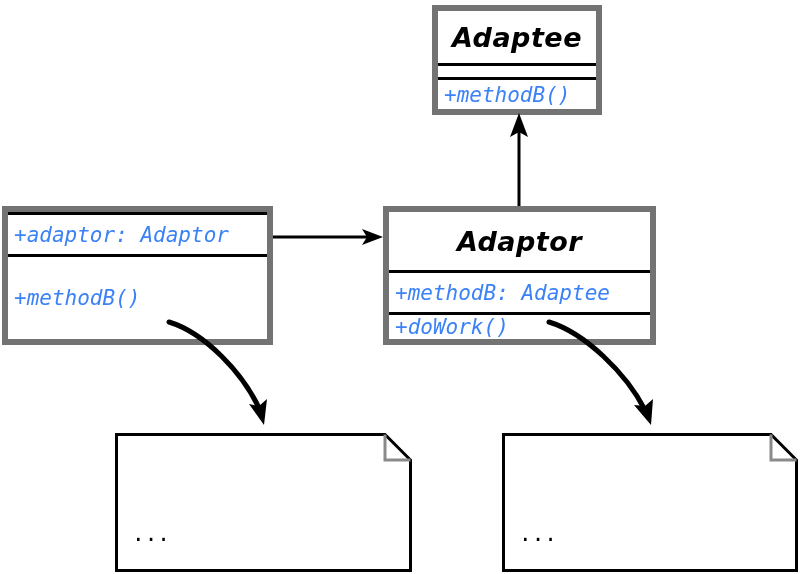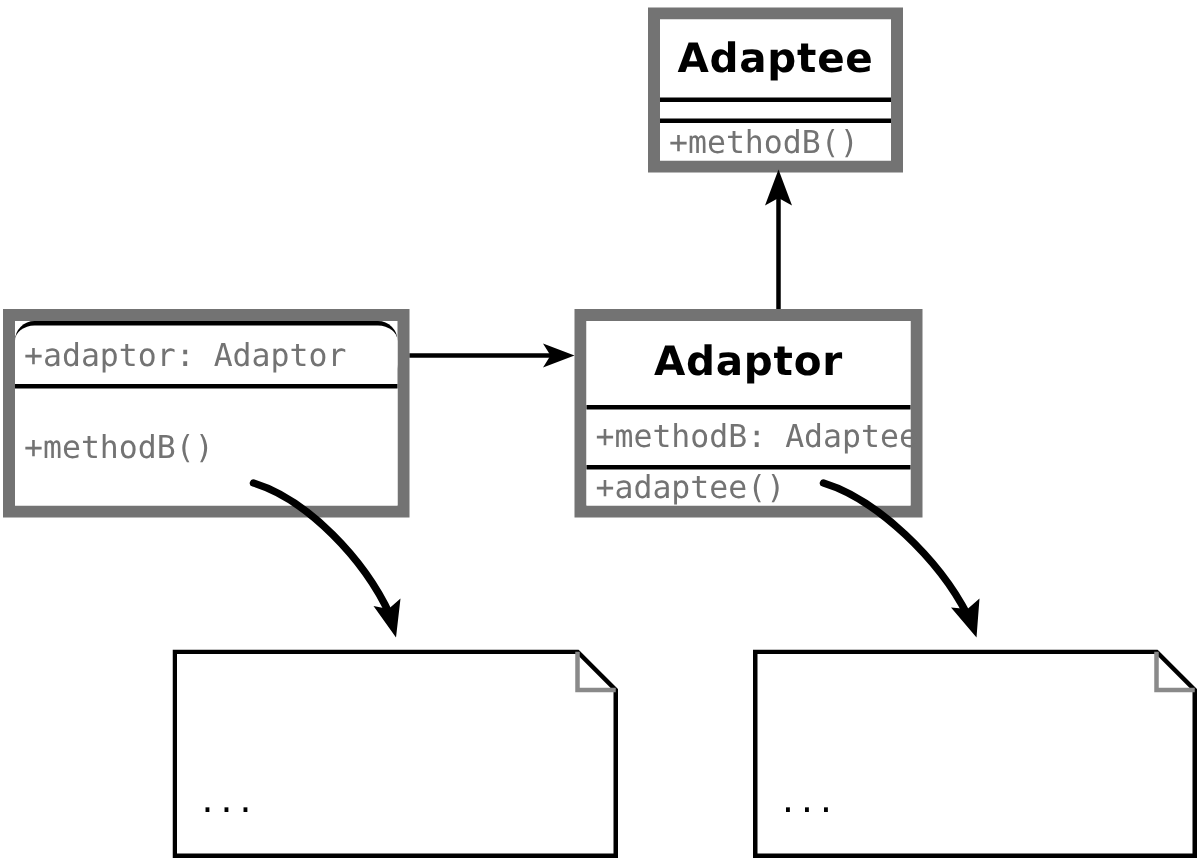--- a/index.html
+++ b/index.html
@@ -14,23 +14,24 @@
     background: #ffffff;
     overflow: hidden;
     font-family: "DejaVu Sans", sans-serif;
   }
 
   
   .uml-class {
     position: absolute;
     box-sizing: border-box;
     background: #ffffff;
-    border: 8px solid #737373;
+    border: 6px solid #737373;
     display: flex;
     flex-direction: column;
+    font-style: italic;
   }
   .uml-class .compartment {
     box-sizing: border-box;
     background: #ffffff;
     display: flex;
     align-items: center;
   }
   .uml-class .compartment.divider-top {
     border-top: 3px solid #000000;
   }
@@ -39,21 +40,21 @@
     font-family: "DejaVu Sans", sans-serif;
     font-weight: bold;
     font-size: 27px;
     color: #000000;
     letter-spacing: 0.5px;
   }
   .uml-class .member {
     justify-content: flex-start;
     font-family: "DejaVu Sans Mono", monospace;
     font-size: 21px;
-    color: #737373;
+    color: #3b82f6;
     padding-left: 6px;
     white-space: pre;
   }
   .uml-class .empty-compartment {
     height: 14px;
   }
 
   
   .uml-note {
     position: absolute;
@@ -92,28 +93,28 @@
 
 <div id="diagram-root">
 
   <div class="uml-class" style="left:432px; top:5px; width:170px; height:110px;">
     <div class="compartment class-title" style="height:52px;">Adaptee</div>
     <div class="compartment empty-compartment divider-top"></div>
     <div class="compartment member divider-top" style="flex:1;">+methodB()</div>
   </div>
 
   <div class="uml-class" style="left:2px; top:206px; width:271px; height:139px;">
-    <div class="compartment member divider-top" style="height:42px;border-radius:13px;">+adaptor: Adaptor</div>
+    <div class="compartment member divider-top" style="height:42px;">+adaptor: Adaptor</div>
     <div class="compartment member divider-top" style="flex:1;">+methodB()</div>
   </div>
 
-  <div class="uml-class" style="left:383px; top:206px; width:232px; height:139px;">
+  <div class="uml-class" style="left:383px; top:206px; width:273px; height:139px;">
     <div class="compartment class-title" style="height:58px;">Adaptor</div>
     <div class="compartment member divider-top" style="height:42px;">+methodB: Adaptee</div>
-    <div class="compartment member divider-top" style="flex:1;">+adaptee()</div>
+    <div class="compartment member divider-top" style="flex:1;">+doWork()</div>
   </div>
 
   <div class="uml-note" style="left:115px; top:433px; width:297px; height:139px;">
     <svg viewBox="0 0 297 139" width="297" height="139">
       <path d="M 1.5 1.5 L 270 1.5 L 295.5 27 L 295.5 137.5 L 1.5 137.5 Z" fill="#ffffff" stroke="#000000" stroke-width="3"></path>
       <path d="M 270 1.5 L 270 27 L 295.5 27" fill="none" stroke="#8a8a8a" stroke-width="3"></path>
     </svg>
     <div class="note-text">
       <span class="note-line">...</span>
       

